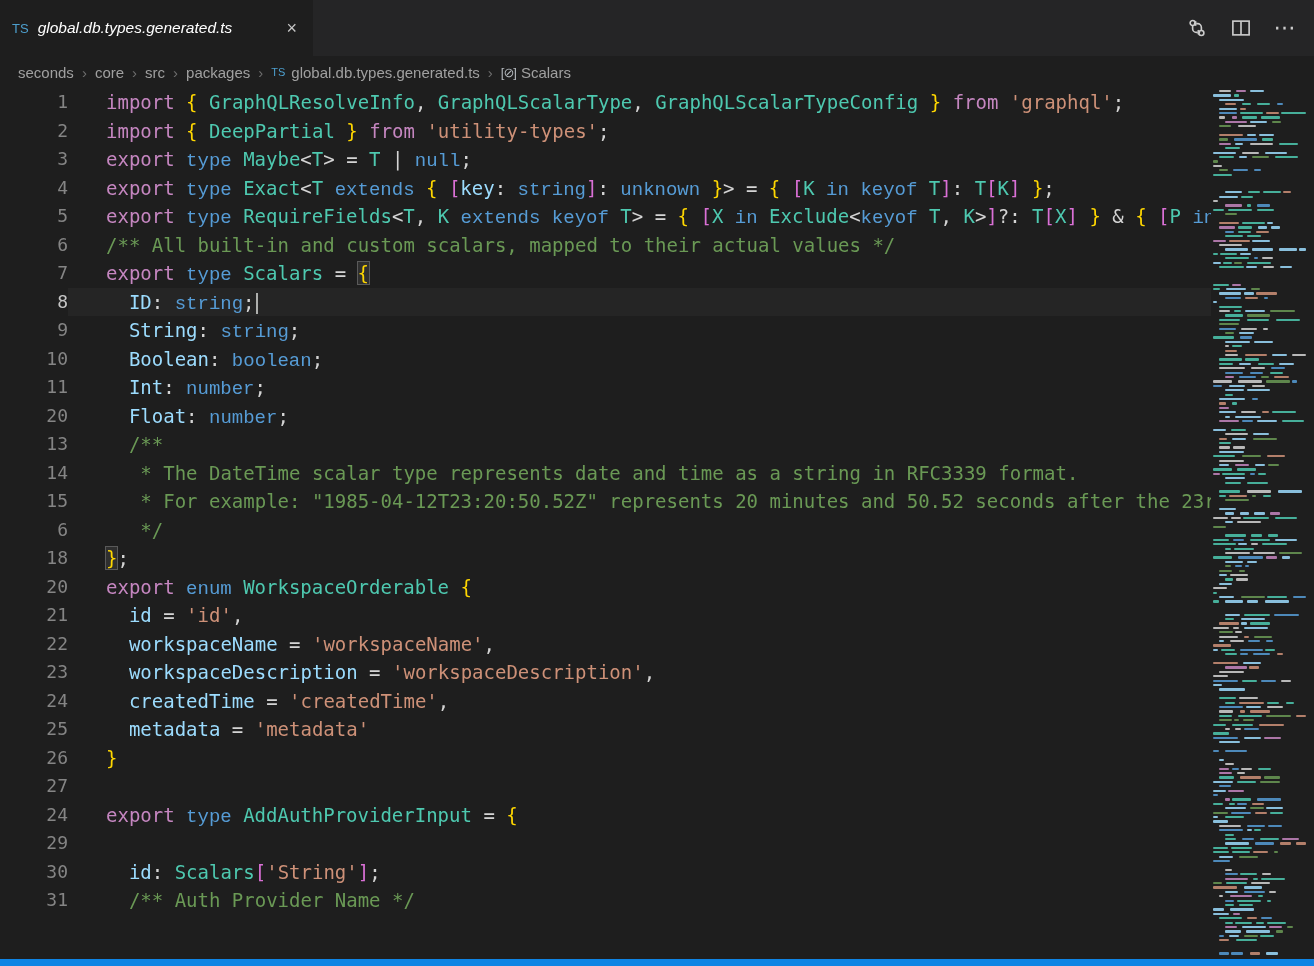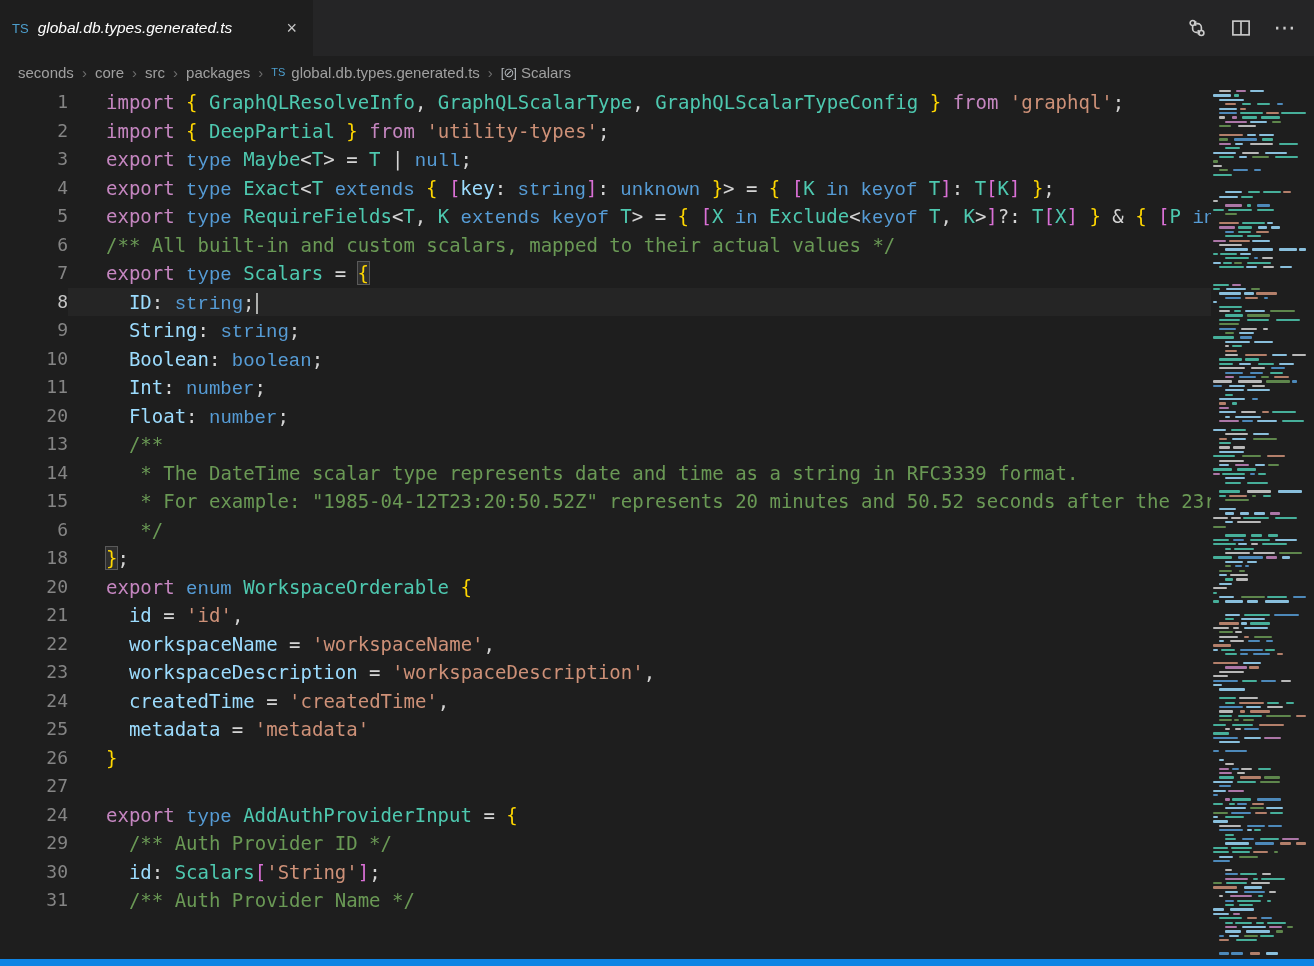--- a/index.html
+++ b/index.html
@@ -211,21 +211,21 @@
         <div class="line">
           <div class="ln">27</div>
           <div class="lc"></div>
         </div>
         <div class="line">
           <div class="ln">24</div>
           <div class="lc"><span class="tk kc">export</span><span class="tk pl"> </span><span class="tk kb">type</span><span class="tk pl"> </span><span class="tk ty">AddAuthProviderInput</span><span class="tk pl"> = </span><span class="tk b1">{</span></div>
         </div>
         <div class="line">
           <div class="ln">29</div>
-          <div class="lc"><span class="tk pl">  </span><span class="tk cm">/** Auth Provider ID */</span></div>
+          <div class="lc"><span class="tk pl">  </span></div>
         </div>
         <div class="line">
           <div class="ln">30</div>
           <div class="lc"><span class="tk pl">  </span><span class="tk vr">id</span><span class="tk pl">: </span><span class="tk ty">Scalars</span><span class="tk b2">[</span><span class="tk st">'String'</span><span class="tk b2">]</span><span class="tk pl">;</span></div>
         </div>
         <div class="line">
           <div class="ln">31</div>
           <div class="lc"><span class="tk pl">  </span><span class="tk cm">/** Auth Provider Name */</span></div>
         </div>
       </div>

